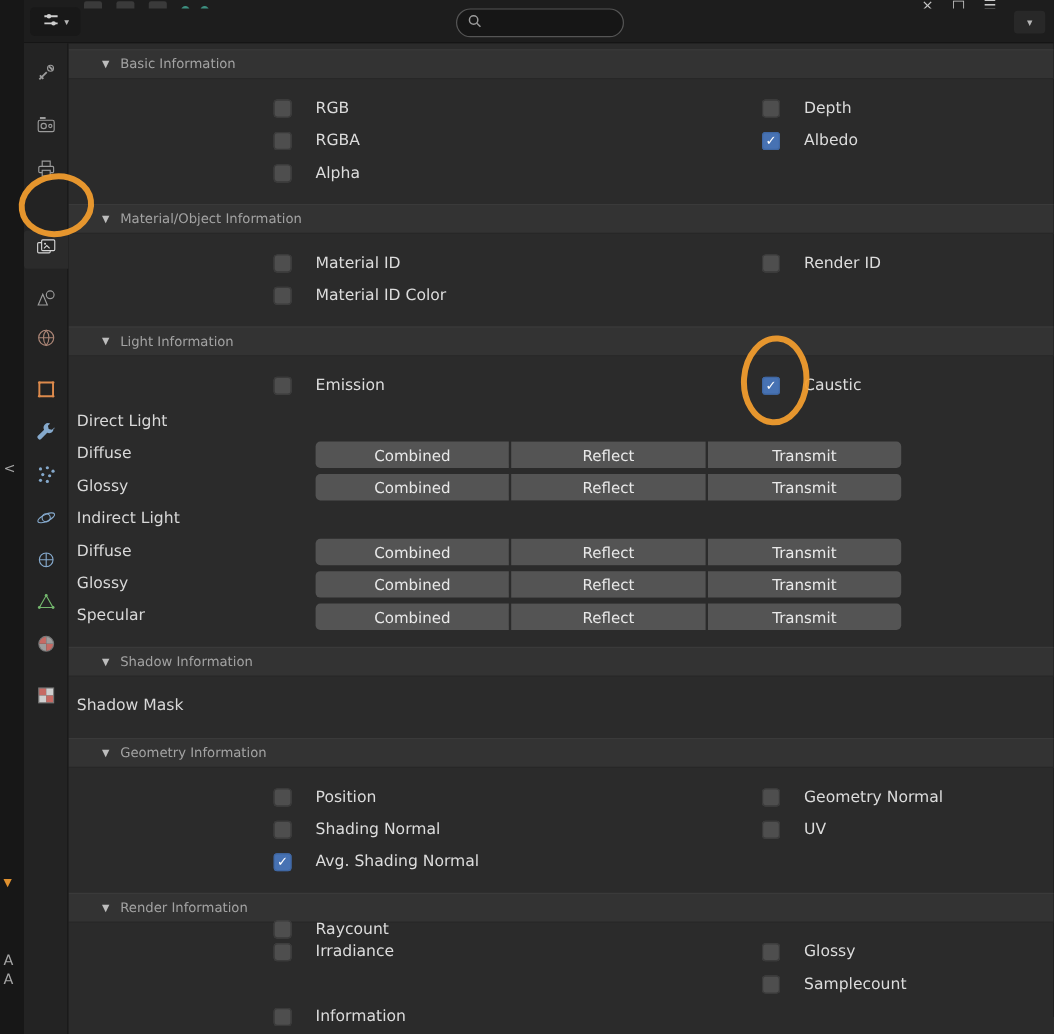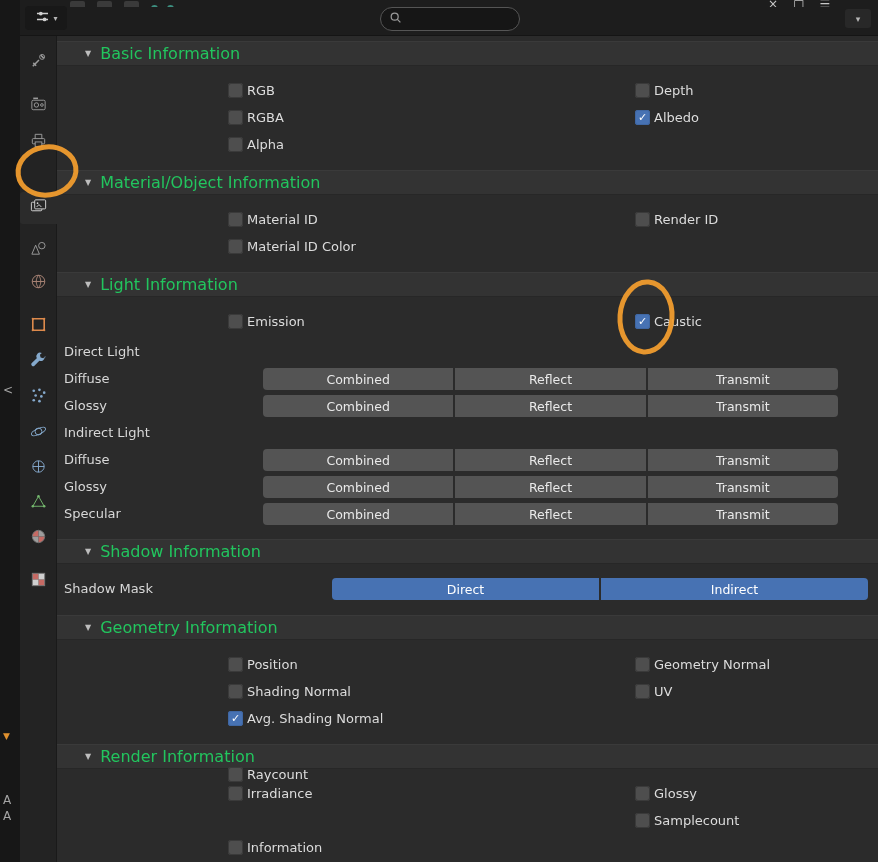--- a/index.html
+++ b/index.html
@@ -25,31 +25,31 @@
   .searchbox input{flex:1;background:transparent;border:none;outline:none;color:#ddd;font-size:12px;font-family:inherit;min-width:0}
   .corner-btn{position:absolute;left:845px;top:9px;width:26px;height:19px;background:#282828;border:none;border-radius:3px;color:#b5b5b5;font-size:9px;cursor:pointer}
 
   .topfrag{position:absolute;top:0;height:7px;overflow:hidden;z-index:4}
   .frag-blob{display:inline-block;width:15px;height:10px;background:#3a3a3a;border-radius:2px;margin-right:7px;position:relative;top:-4px}
   .frag-dot{display:inline-block;width:7px;height:7px;background:#3d8f80;border-radius:50%;margin-right:4px;position:relative;top:-3px}
   .frag-glyph{display:inline-block;font-size:12px;color:#c9c9c9;margin-right:10px;position:relative;top:-7px}
 
   .phead{position:absolute;left:57px;width:821px;height:25px;background:#333;border-top:1px solid #3a3a3a;border-bottom:1px solid #272727;display:flex;align-items:center;gap:9px;padding-left:28px;z-index:2;cursor:pointer}
   .tri{font-size:8px;color:#bdbdbd}
-  .ptitle{font-size:16px;color:#22c55e}
-
-  .crow{position:absolute;height:18px;display:flex;align-items:center;gap:4px;z-index:2}
+  .ptitle{font-size:11px;color:#a3a3a3}
+
+  .crow{position:absolute;height:18px;display:flex;align-items:center;gap:20px;z-index:2}
   .cb{width:15px;height:15px;border-radius:3px;background:#4e4e4e;box-shadow:inset 0 0 0 1px #3a3a3a;flex:none;cursor:pointer}
   .cb.checked{background:#4772b3;box-shadow:inset 0 0 0 1px #3f67a3;display:flex;align-items:center;justify-content:center}
   .cb.checked::after{content:"✓";color:#fff;font-size:11px;font-weight:bold;line-height:1}
   .lbl{font-size:13px;color:#dcdcdc;white-space:nowrap}
 
   .rowlbl{position:absolute;left:64px;height:18px;line-height:18px;font-size:13px;color:#d8d8d8;z-index:2}
 
-  .seg{position:absolute;left:263px;width:575px;height:22px;display:flex;gap:2px;z-index:2}
+  .seg{position:absolute;left:263px;width:488px;height:22px;display:flex;gap:2px;z-index:2}
   .seg button{flex:1;background:#545454;border:none;color:#e9e9e9;font-size:12.5px;font-family:inherit;padding:0;cursor:pointer}
   .seg button:first-child{border-radius:4px 0 0 4px}
   .seg button:last-child{border-radius:0 4px 4px 0}
   .seg.blue{left:332px;width:536px}
   .seg.blue button{background:#4772b3;color:#fff}
 
   .annotations{position:absolute;left:0;top:0;z-index:50;pointer-events:none}
 </style>
 </head>
 <body>
@@ -302,24 +302,20 @@
     <button>Combined</button>
     <button>Reflect</button>
     <button>Transmit</button>
   </div>
 
   <div class="phead" style="top:539px">
     <span class="tri">▼</span>
     <span class="ptitle">Shadow Information</span>
   </div>
   <div class="rowlbl" style="top:580px">Shadow Mask</div>
-  <div class="seg blue" style="top:578px">
-    <button>Direct</button>
-    <button>Indirect</button>
-  </div>
 
   <div class="phead" style="top:615px">
     <span class="tri">▼</span>
     <span class="ptitle">Geometry Information</span>
   </div>
   <div class="crow" style="left:228px;top:655px">
       <span class="cb"></span>
       <span class="lbl">Position</span>
     </div>
   <div class="crow" style="left:228px;top:682px">

